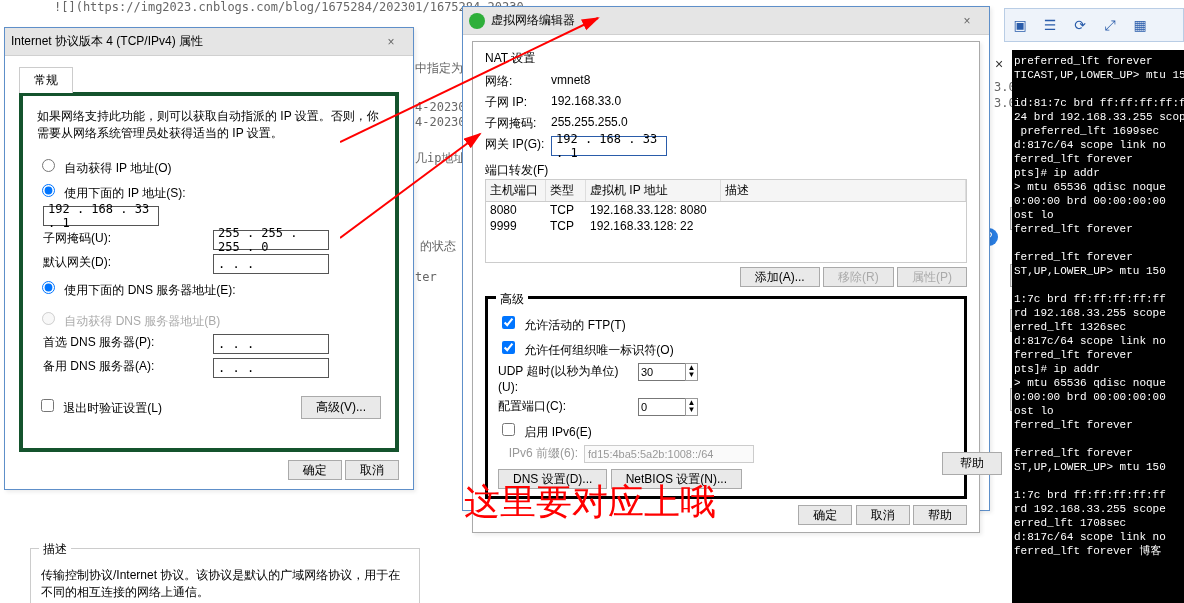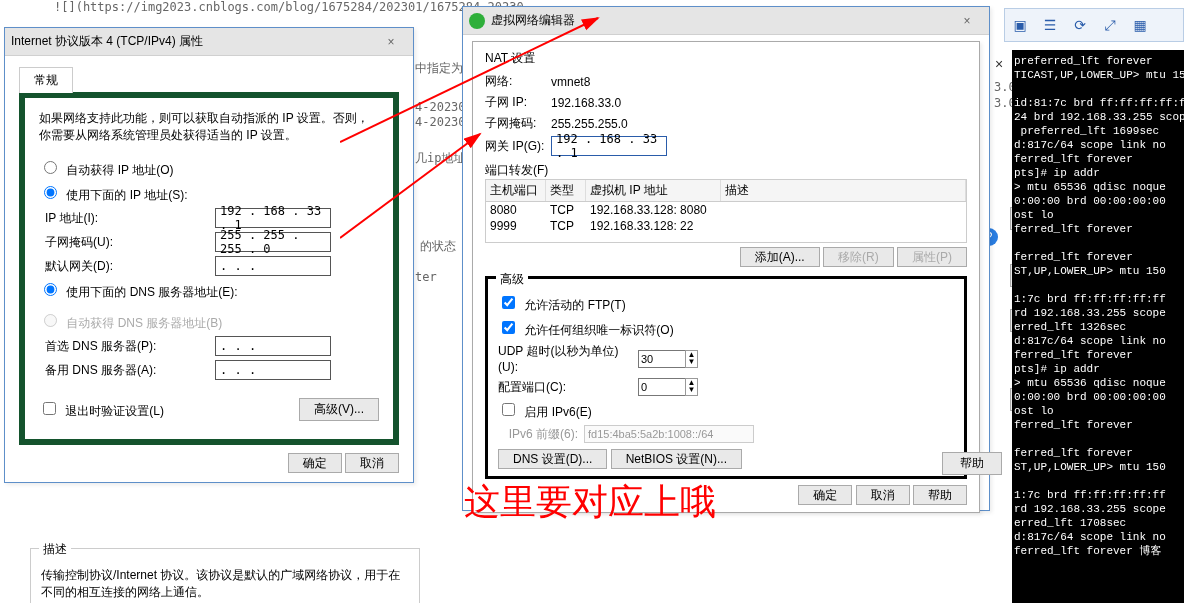--- a/index.html
+++ b/index.html
@@ -7,22 +7,22 @@
 
   
   .win {position:absolute;background:#fff;border:1px solid #5e8fc9;box-shadow:2px 2px 4px rgba(0,0,0,.08);}
   .titlebar{height:28px;display:flex;align-items:center;padding:0 6px;background:#e5e5e5;border-bottom:1px solid #d0d0d0;font-size:12px;}
   .titlebar .ttl{flex:1;}
   .xbtn{width:32px;text-align:center;font-family:Arial;color:#666;cursor:pointer;}
   .body{padding:10px 14px;}
 
   
   .tab{display:inline-block;padding:4px 14px;border:1px solid #ccc;border-bottom:none;background:#fff;position:relative;top:1px;}
-  .tabpane{border:6px solid #14532d;padding:12px 14px 14px 14px;}
-  .row{display:flex;align-items:center;margin:4px 0;}
+  .tabpane{border:4px solid #14532d;padding:12px 14px 25px 14px;}
+  .row{display:flex;margin:4px 0;}
   .lbl{width:170px;}
   .ipbox{border:1px solid #555;width:116px;height:20px;display:flex;align-items:center;padding:0 4px;font-family:Consolas,monospace;letter-spacing:0;font-size:12px;}
   .btn{border:1px solid #aaa;background:#e9e9e9;padding:2px 14px;min-width:60px;text-align:center;cursor:pointer;font-size:12px;}
   .btn.disabled{color:#aaa;}
   input[type=radio],input[type=checkbox]{margin-right:6px;}
   .radio-dis{color:#aaa;}
 
   
   .grp{border:3px solid #000000;padding:10px 10px 8px 10px;margin-bottom:8px;position:relative;}
   .grp>.gtitle{position:absolute;top:-8px;left:8px;background:#fff;padding:0 4px;}
@@ -142,21 +142,20 @@
       <div style="margin-bottom:14px">如果网络支持此功能，则可以获取自动指派的 IP 设置。否则，你需要从网络系统管理员处获得适当的 IP 设置。</div>
 
       <div class="row">
           <label><input type="radio" name="ipsel" style=""> <span>自动获得 IP 地址(O)</span></label>
         </div>
       <div class="row">
           <label><input type="radio" name="ipsel" checked="" style=""> <span>使用下面的 IP 地址(S):</span></label>
         </div>
       <div style="padding-left:6px">
         <div class="row">
-            <span class="lbl">IP 地址(I):</span>
             <span class="ipbox">192 . 168 .  33  .  1</span>
           </div>
         <div class="row">
             <span class="lbl">子网掩码(U):</span>
             <span class="ipbox">255 . 255 . 255 .  0</span>
           </div>
         <div class="row">
             <span class="lbl">默认网关(D):</span>
             <span class="ipbox"> .       .       .</span>
           </div>
@@ -213,21 +212,21 @@
       <div class="row">
           <span style="width:66px">子网掩码:</span>
           <span>255.255.255.0</span>
         </div>
       <div class="row">
           <span style="width:66px">网关 IP(G):</span>
           <span class="ipbox" style="border-color:#2a5caa">192 . 168 .  33  .   1</span>
         </div>
 
       <div style="margin-top:6px">端口转发(F)</div>
-      <div class="plist" style="height:64px">
+      <div class="plist" style="height:84px">
         <div class="hd">
           <div class="c1">主机端口</div>
           <div class="c2">类型</div>
           <div class="c3">虚拟机 IP 地址</div>
           <div class="c4">描述</div>
         </div>
         <div class="rw">
           <div class="c1">8080</div>
             <div class="c2">TCP</div>
             <div class="c3">192.168.33.128: 8080</div>

